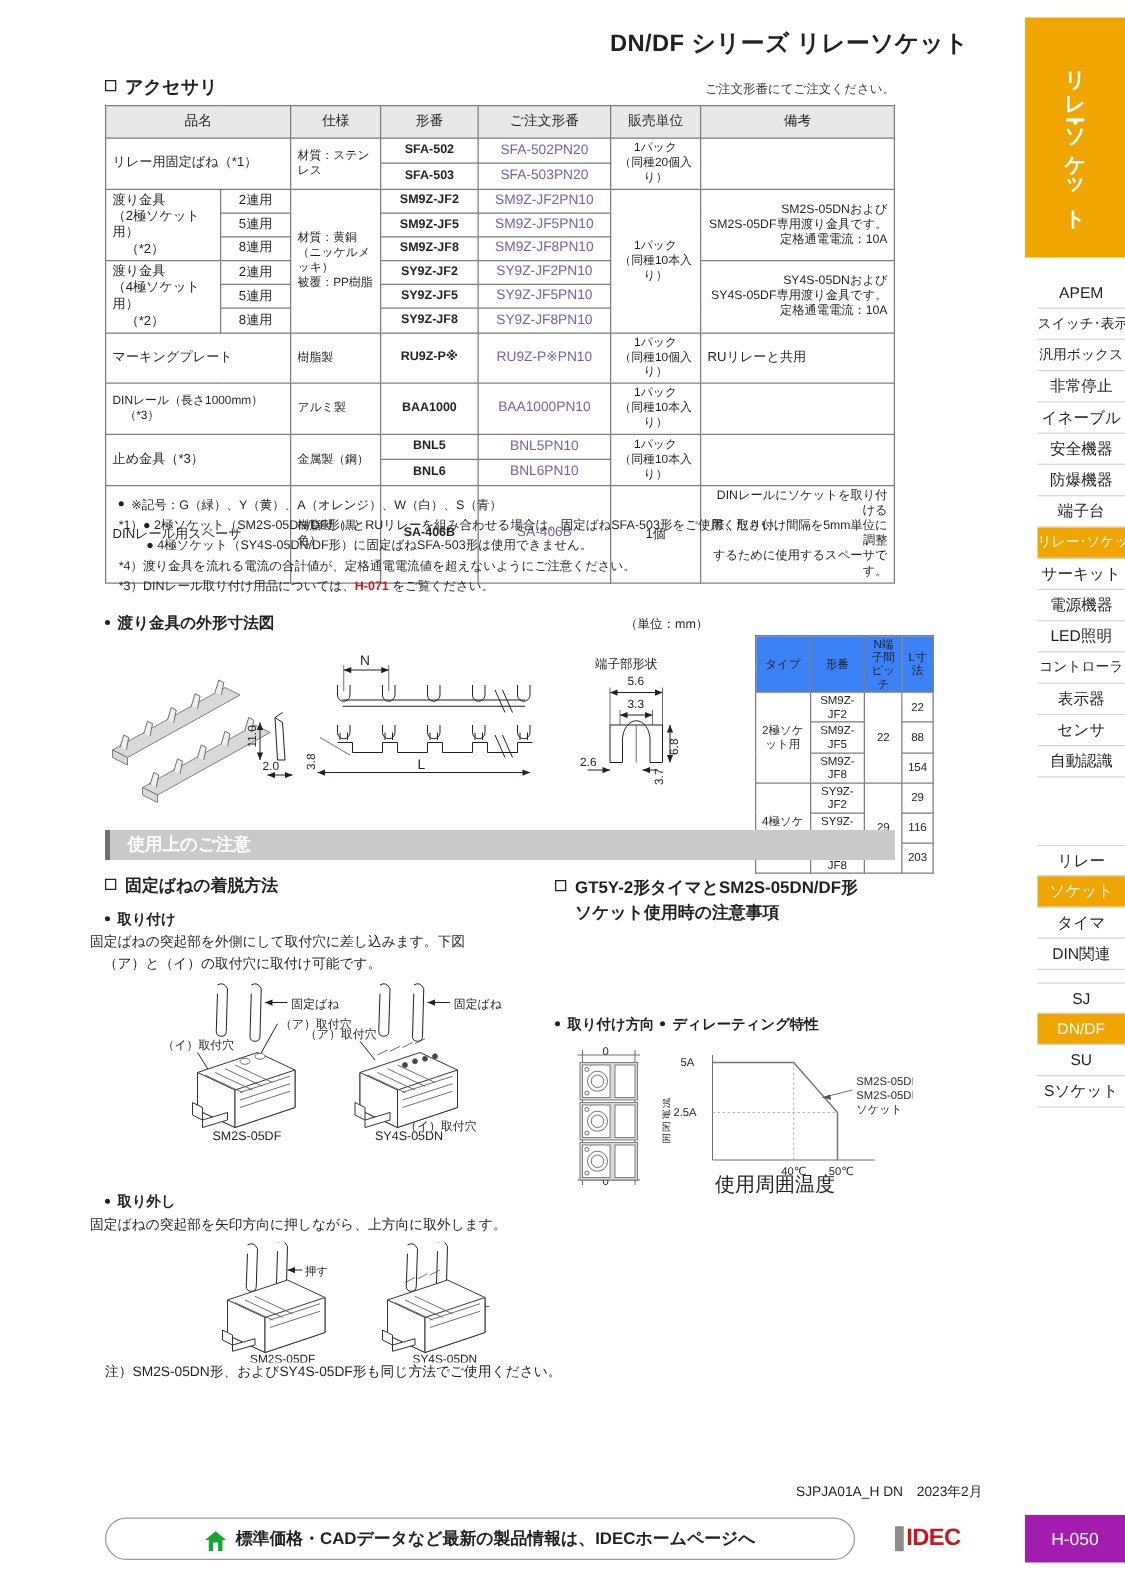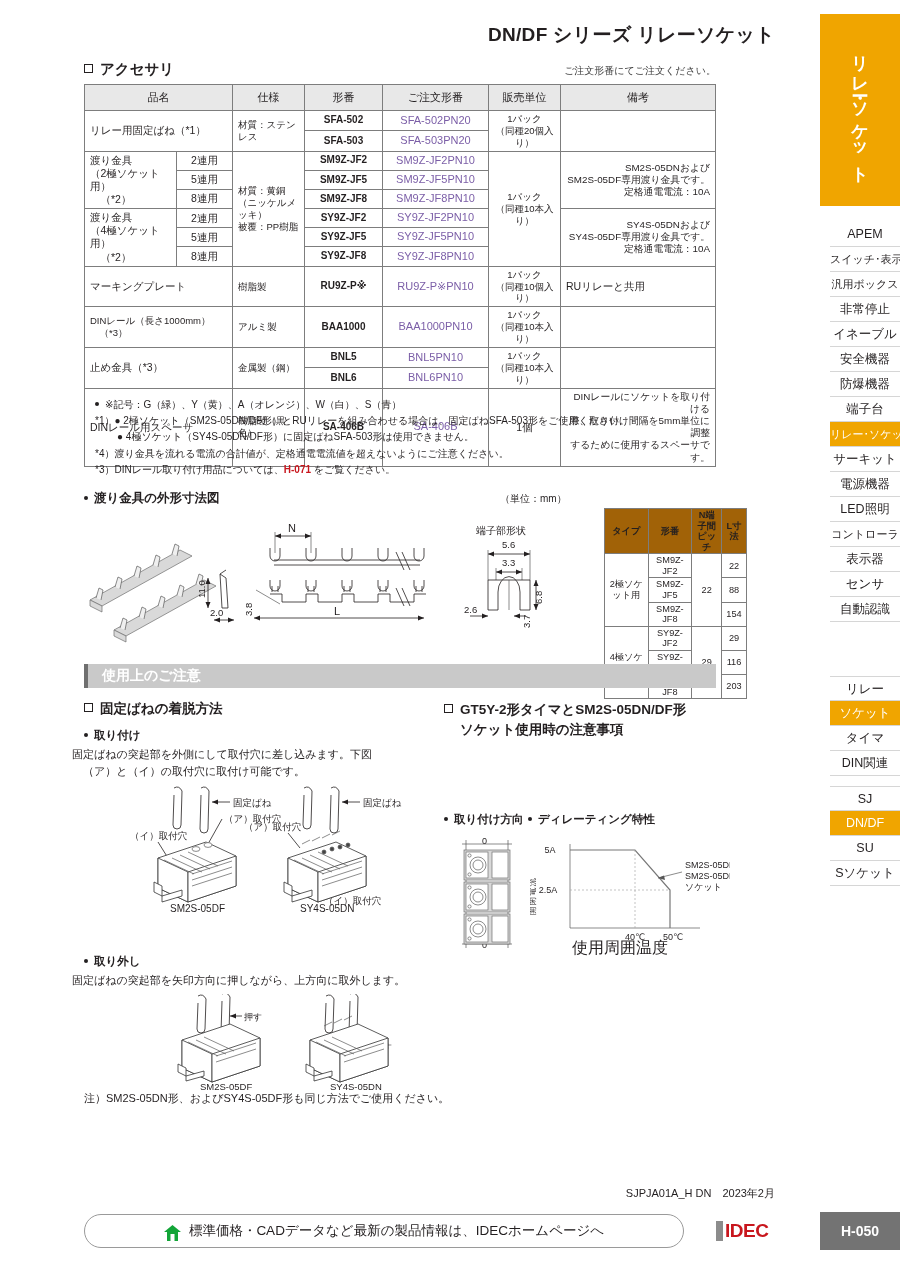--- a/index.html
+++ b/index.html
@@ -71,47 +71,47 @@
   .red { color:#c8161d; font-weight:bold; }
 
   
   .dimhead { position:absolute; left:84px; top:490px; font-size:12.5px; font-weight:bold; }
   .unitmm { position:absolute; left:500px; top:492px; font-size:10px; }
   .dimsvg { position:absolute; left:84px; top:508px; }
 
   table.dim { position:absolute; left:604px; top:508px; width:143px;
     border-collapse:collapse; font-size:9.2px; }
   table.dim th, table.dim td { border:1px solid #7d7d7d; text-align:center; padding:1px 2px; height:13px; line-height:1.15;}
-  table.dim thead th { background:#a16207; font-weight:bold; height:24px; }
+  table.dim thead th { background:#3b82f6; font-weight:normal; height:24px; }
 
   
   .band {
     position:absolute; left:84px; top:664px; width:632px; height:24px;
     background:#c9c9c9;
   }
   .band::before { content:""; position:absolute; left:0; top:0; width:4px; height:24px; background:#6f6f6f; }
   .band span { position:absolute; left:18px; top:3px; font-size:14px; font-weight:bold; color:#fff; }
 
   .h3 { position:absolute; font-size:13.5px; font-weight:bold; }
   .h4 { position:absolute; font-size:11.5px; font-weight:bold; }
   .para { position:absolute; font-size:11px; line-height:1.55; }
   .cap { position:absolute; font-size:16px; }
 
   
-  .ftcode { position:absolute; right:45px; top:1186px; font-size:11px; }
+  .ftcode { position:absolute; right:34px; top:1186px; font-size:11px; }
   .ftbar { position:absolute; left:84px; top:1214px; width:600px; height:34px;
     border:1px solid #9a9a9a; border-radius:17px;
     display:flex; align-items:center; justify-content:center;
-    font-size:13.5px; font-weight:normal; }
+    font-size:13.5px; font-weight:bold; }
   .house { display:inline-block; margin-right:8px; position:relative; top:2px; }
   .idec { position:absolute; left:716px; top:1220px; display:flex; align-items:center; }
   .idecbar { width:7px; height:20px; background:#8c8c8c; margin-right:2px; }
   .idectxt { font-size:19px; font-weight:bold; color:#c8161d; letter-spacing:-.5px; }
   .pgno { position:absolute; left:820px; top:1212px; width:80px; height:38px;
-    background:#737373; color:#fff; font-size:14px; font-weight:bold;
+    background:#a21caf; color:#fff; font-size:14px; font-weight:normal;
     display:flex; align-items:center; justify-content:center; }
 
   svg { display:block; }
   .ln { stroke:#231f20; stroke-width:.8; fill:none; }
   .lnt { stroke:#5a5a5a; stroke-width:.7; fill:none; }
   .gry { fill:#d9d9d9; stroke:#6f6f6f; stroke-width:.7; }
   .wht { fill:#ffffff; stroke:#333; stroke-width:.8; }
   text { font-family:"Liberation Sans","DejaVu Sans",sans-serif; fill:#231f20; }
 </style>
 </head>

